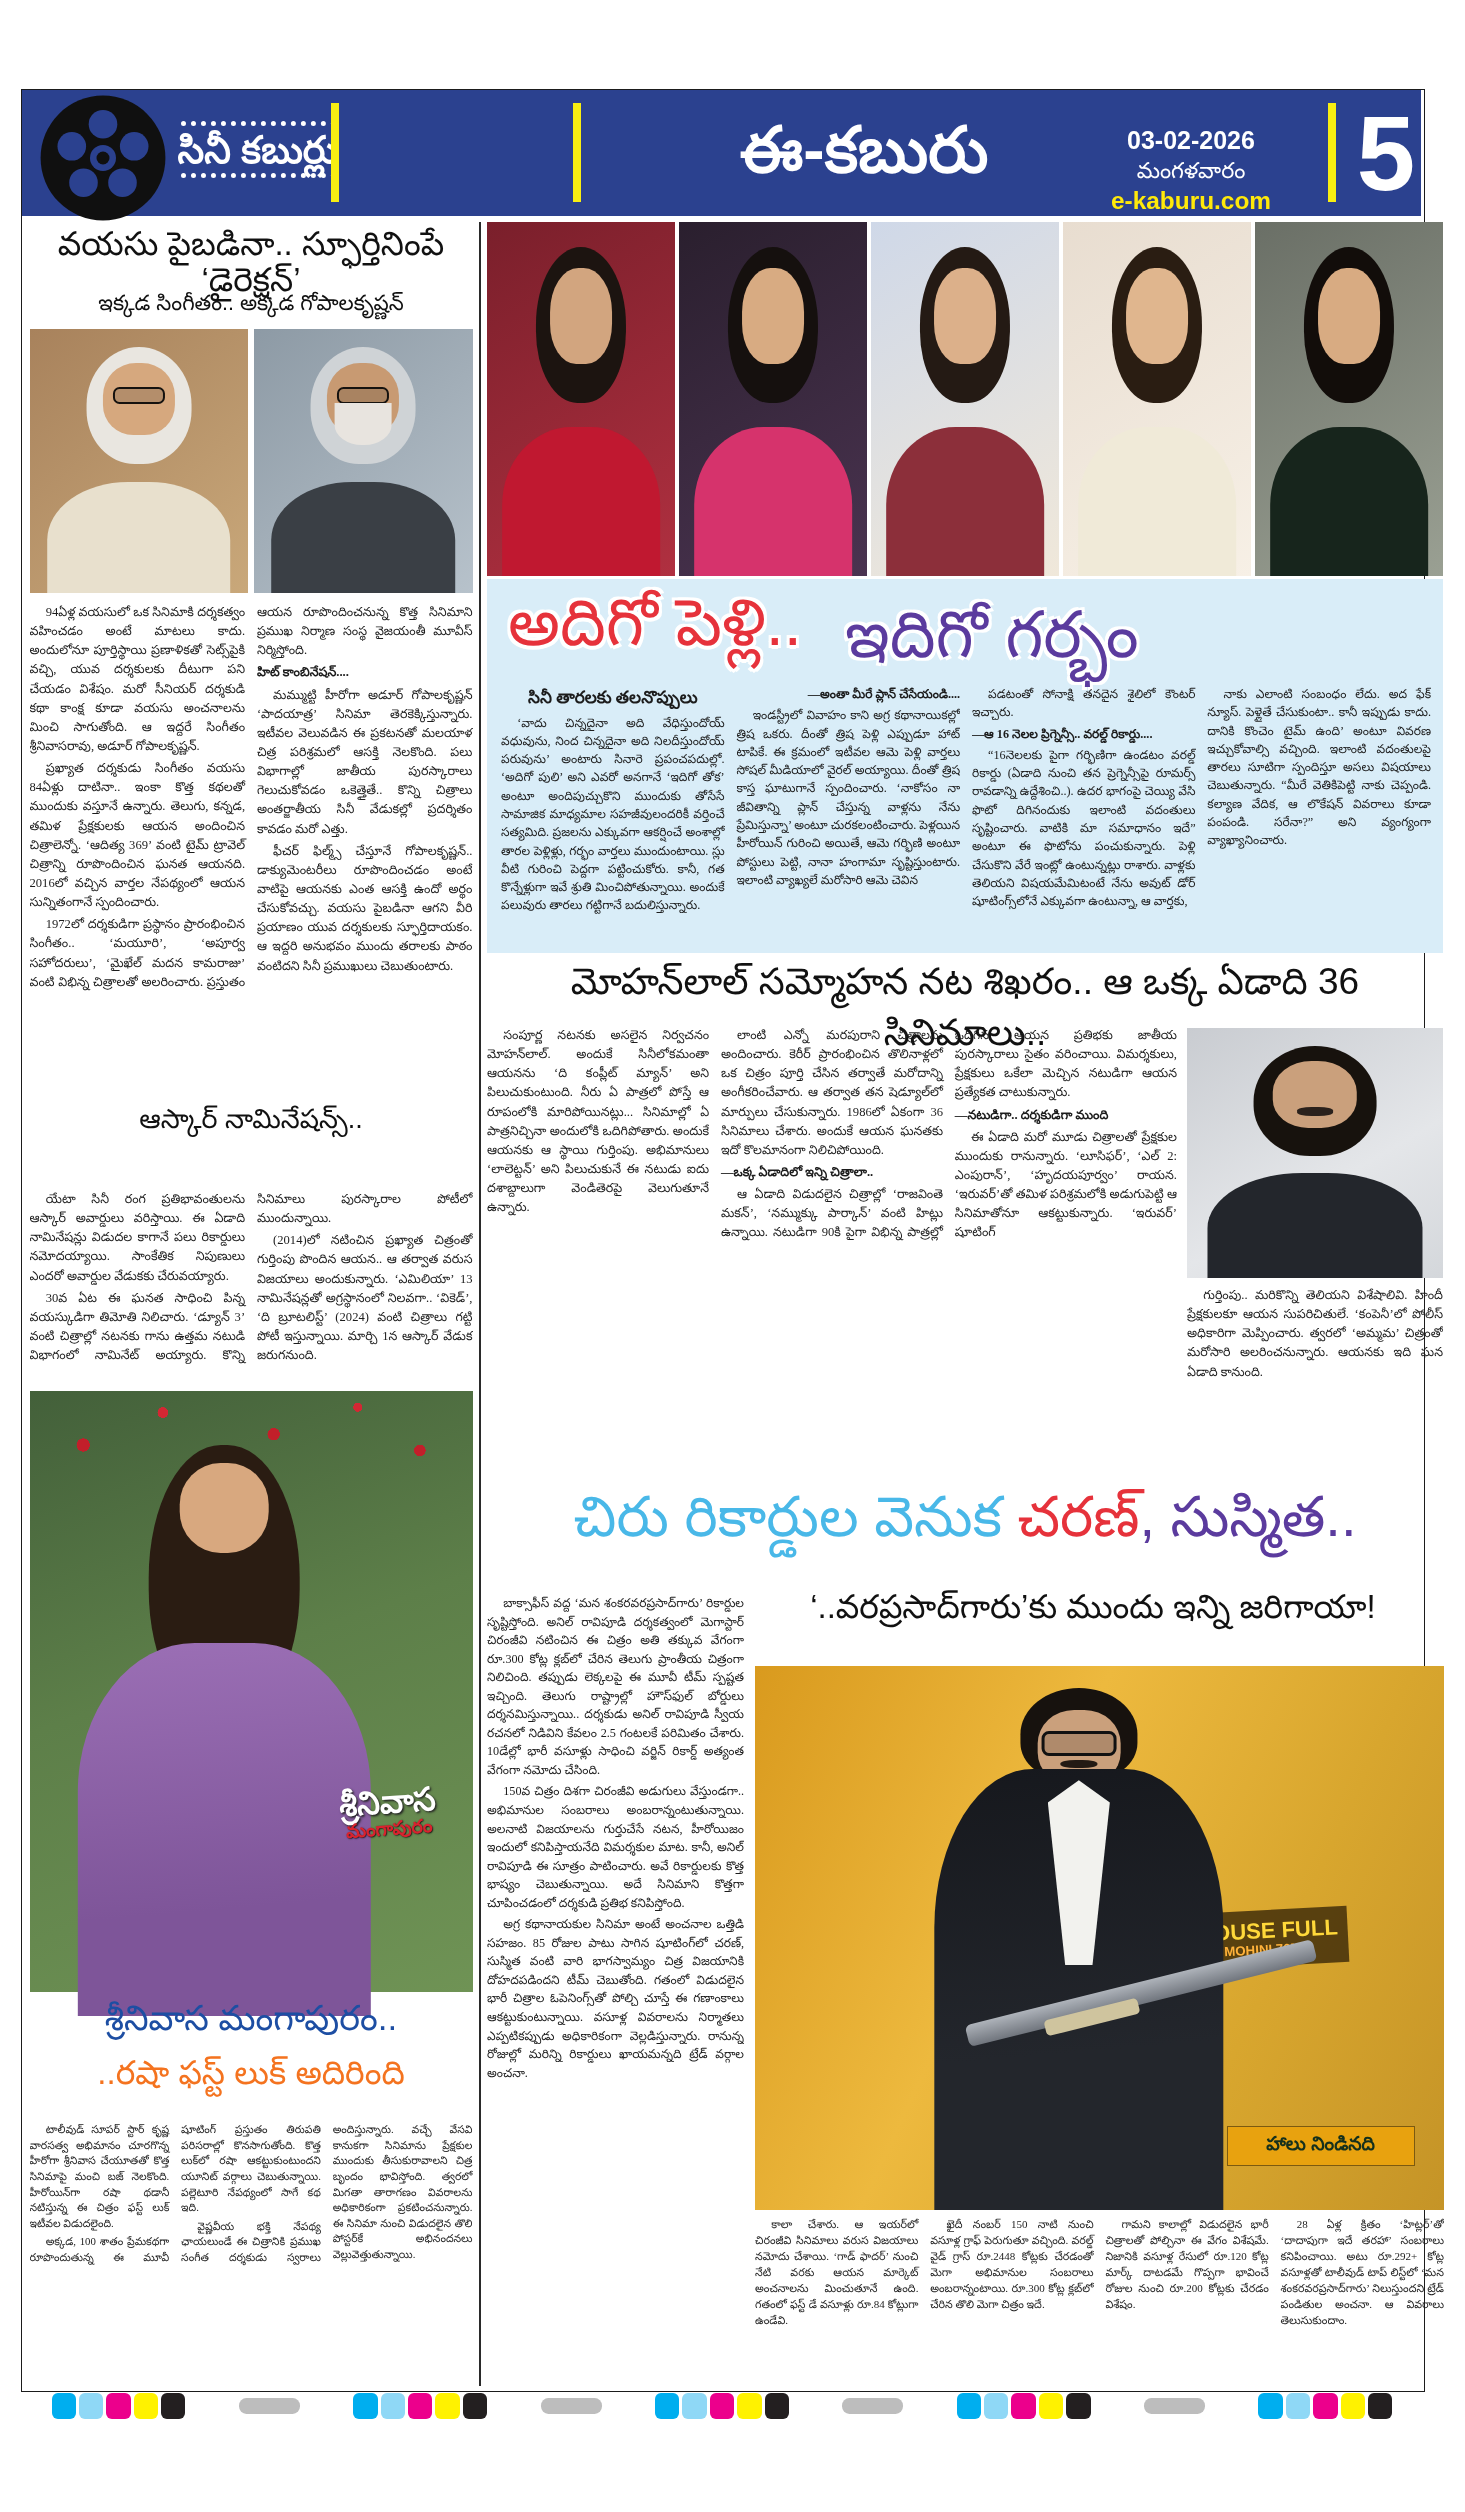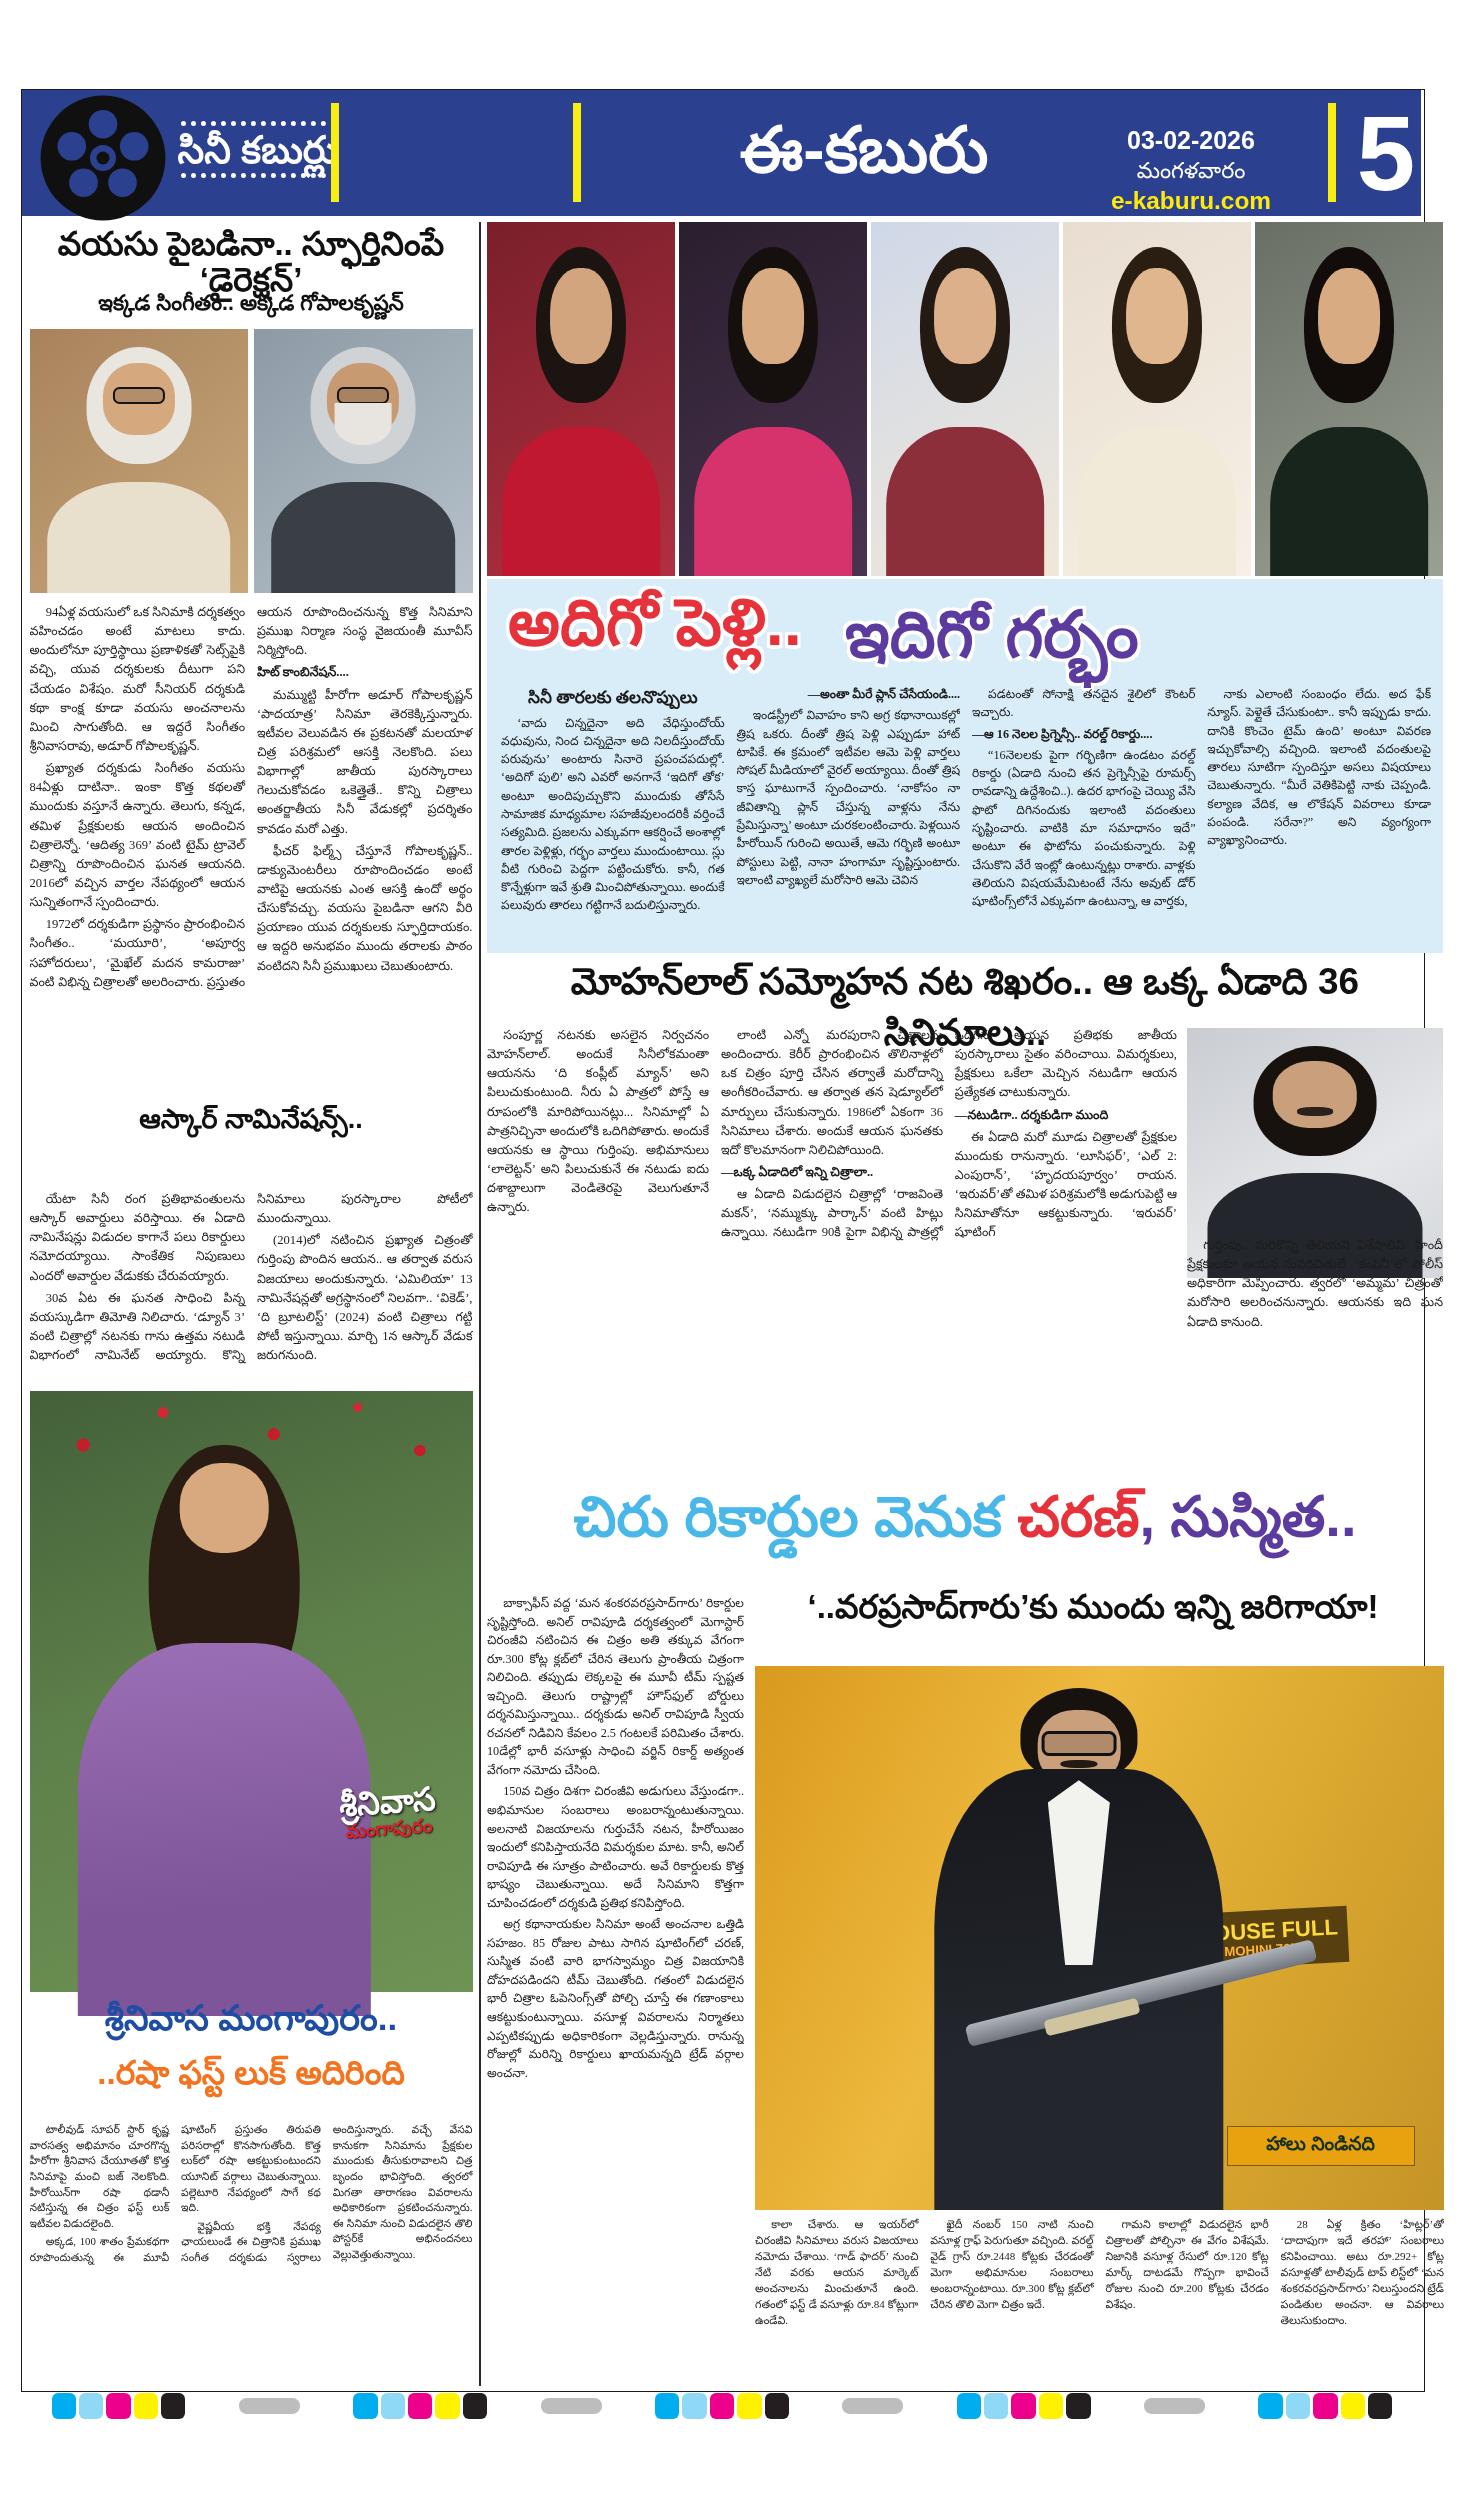--- a/index.html
+++ b/index.html
@@ -28,42 +28,42 @@
   
   .btxt{font-size:12.6px;line-height:1.52;text-align:justify;overflow:hidden;}
   .blk{margin:0 0 3px;text-indent:16.2px;}
   .blk.h{font-weight:bold;text-indent:0;}
   .blk.hc{font-weight:bold;text-align:center;text-indent:0;}
   .blk.hr{font-weight:bold;text-align:right;text-indent:0;}
   .cols2{column-count:2;column-gap:11.8px;}
   .cols3{column-count:3;column-gap:11.8px;}
   .cols4{column-count:4;column-gap:11.8px;}
   
-  .hl{font-family:"Liberation Sans",sans-serif;font-weight:bold;text-align:center;color:#111;}
+  .hl{font-family:"Liberation Sans",sans-serif;font-weight:normal;text-align:center;color:#111;}
   #dirH1{left:29.5px;top:226px;width:443px;font-size:33px;line-height:1.08;}
   #dirH2{left:29.5px;top:291px;width:443px;font-size:21.4px;}
   #oscarH{left:29.5px;top:1103px;width:443px;font-size:27px;line-height:1.25;}
   #mohanH{left:487px;top:961px;width:956px;font-size:37px;}
   #sriniH{left:29.5px;top:1998px;width:443px;font-size:35px;color:#1d4ea3;}
   #sriniSub{left:29.5px;top:2054px;width:443px;font-size:33px;color:#f4731f;}
   #chiruSub{left:742px;top:1588px;width:702px;font-size:33px;}
   #wedH{left:508px;top:585px;width:923px;font-size:65px;text-align:left;white-space:nowrap;}
   #wedH .red{color:#e6323b;text-shadow:-3px -3px 0 #fff,3px -3px 0 #fff,-3px 3px 0 #fff,3px 3px 0 #fff,0 4.4px 0 #fff;}
   #wedH .pur{color:#5b3b9e;display:inline-block;transform:translateY(11.8px);margin-left:25px;
       text-shadow:-3px -3px 0 #fff,3px -3px 0 #fff,-3px 3px 0 #fff,3px 3px 0 #fff;}
   #chiruH{left:487px;top:1484px;width:956px;font-size:56px;white-space:nowrap;}
   #chiruH .sky{color:#49b8e8;} #chiruH .red{color:#e6323b;} #chiruH .pur{color:#5b3b9e;}
   
   #wedPanel{left:487px;top:579px;width:956px;height:374px;background:#d9edf8;}
   #wedCols{left:501px;top:685px;width:930px;height:257px;display:flex;gap:11.8px;}
   #wedCols .wcol{flex:1;overflow:hidden;font-size:12.2px;line-height:1.5;text-align:justify;}
   #dirText{left:29.5px;top:603px;width:443px;height:490px;}
   #oscarText{left:29.5px;top:1190px;width:443px;height:193px;}
   #mohanCols{left:487px;top:1026px;width:690px;height:452px;}
-  #mohanCol4{left:1187px;top:1236px;width:256px;height:186px;}
+  #mohanCol4{left:1187px;top:1286px;width:256px;height:186px;}
   #chiruLeft{left:487px;top:1594px;width:257px;height:789px;font-size:12.2px;}
   #chiruBottom{left:755px;top:2217px;width:689px;height:167px;font-size:11px;line-height:1.45;}
   #sriniText{left:29.5px;top:2122px;width:443px;height:260px;font-size:10.8px;line-height:1.45;}
   
   .photo{position:relative;overflow:hidden;}
   .photo i{position:absolute;display:block;}
   .photo .hair{left:50%;top:7%;width:48%;height:44%;transform:translateX(-50%);border-radius:50% 50% 46% 46%;background:var(--hair,#1e1511);}
   .photo .head{left:50%;top:13%;width:33%;height:27%;transform:translateX(-50%);border-radius:46% 46% 42% 42%;background:var(--skin,#d2a57f);}
   .photo .torso{left:50%;bottom:-8%;width:84%;height:50%;transform:translateX(-50%);border-radius:44% 44% 0 0;background:var(--dress,#803040);}
   .photo .beard{left:50%;top:28%;width:26%;height:16%;transform:translateX(-50%);border-radius:0 0 48% 48%;background:#e8e4df;}

